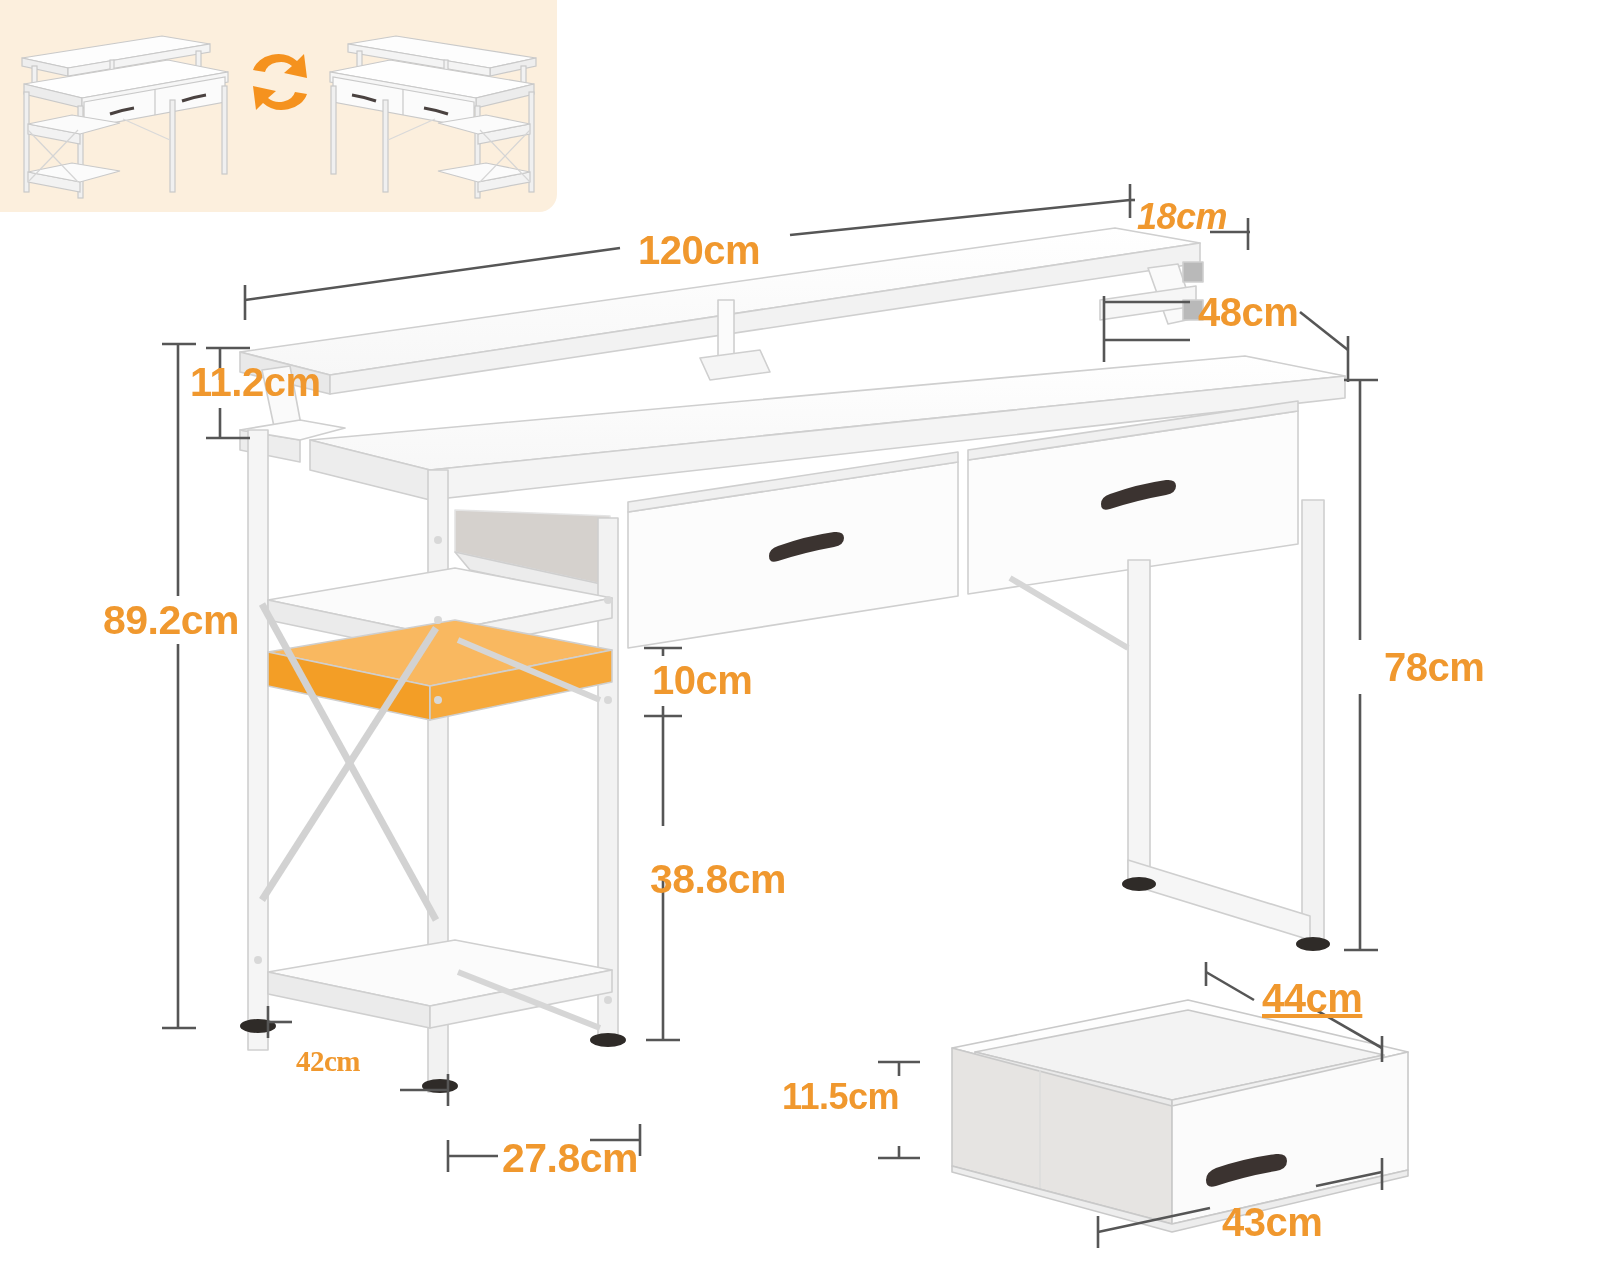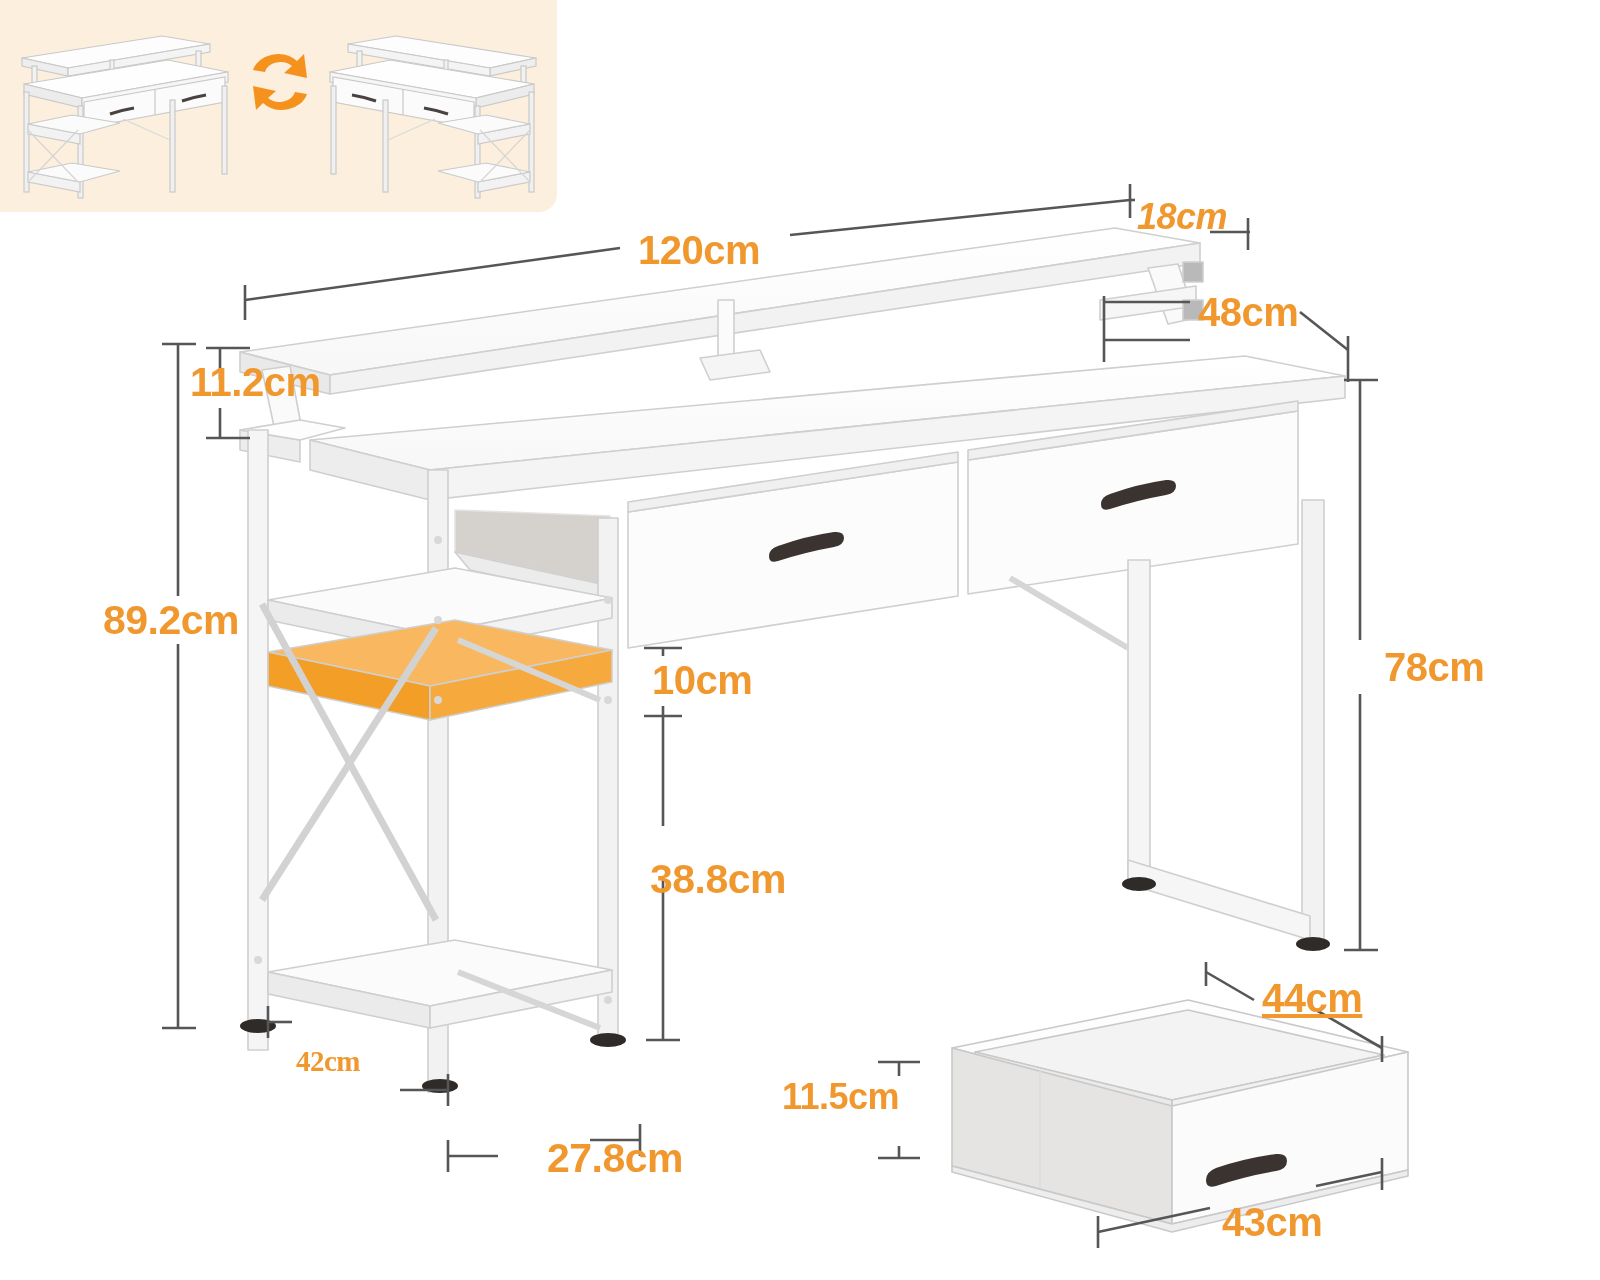--- a/index.html
+++ b/index.html
@@ -39,21 +39,21 @@
   }
   .d-120  { left:638px;  top:228px; font-size:40px; }
   .d-18   { left:1137px; top:196px; font-size:36px;font-style:italic; }
   .d-48   { left:1198px; top:290px; font-size:40px; }
   .d-112  { left:190px;  top:360px; font-size:40px;text-align:right; }
   .d-892  { left:103px;  top:597px; font-size:41px; }
   .d-78   { left:1384px; top:645px; font-size:40px; }
   .d-10   { left:652px;  top:658px; font-size:40px; }
   .d-388  { left:650px;  top:830px; font-size:41px;margin-top:26px; }
   .d-42   { left:296px;  top:1045px; font-size:29px;font-family:Liberation Serif, serif; }
-  .d-278  { left:502px;  top:1135px; font-size:41px;margin-left:45px; }
+  .d-278  { left:502px;  top:1135px; font-size:41px; }
   .d-44   { left:1262px; top:976px; font-size:40px;text-decoration:underline; }
   .d-115  { left:782px;  top:1076px; font-size:36px; }
   .d-43   { left:1222px; top:1200px; font-size:40px; }
 
   
   #desk-svg, #dimline-svg, #drawer-svg{
     position:absolute; left:0; top:0; width:1600px; height:1280px;
     pointer-events:none;
   }
 </style>

